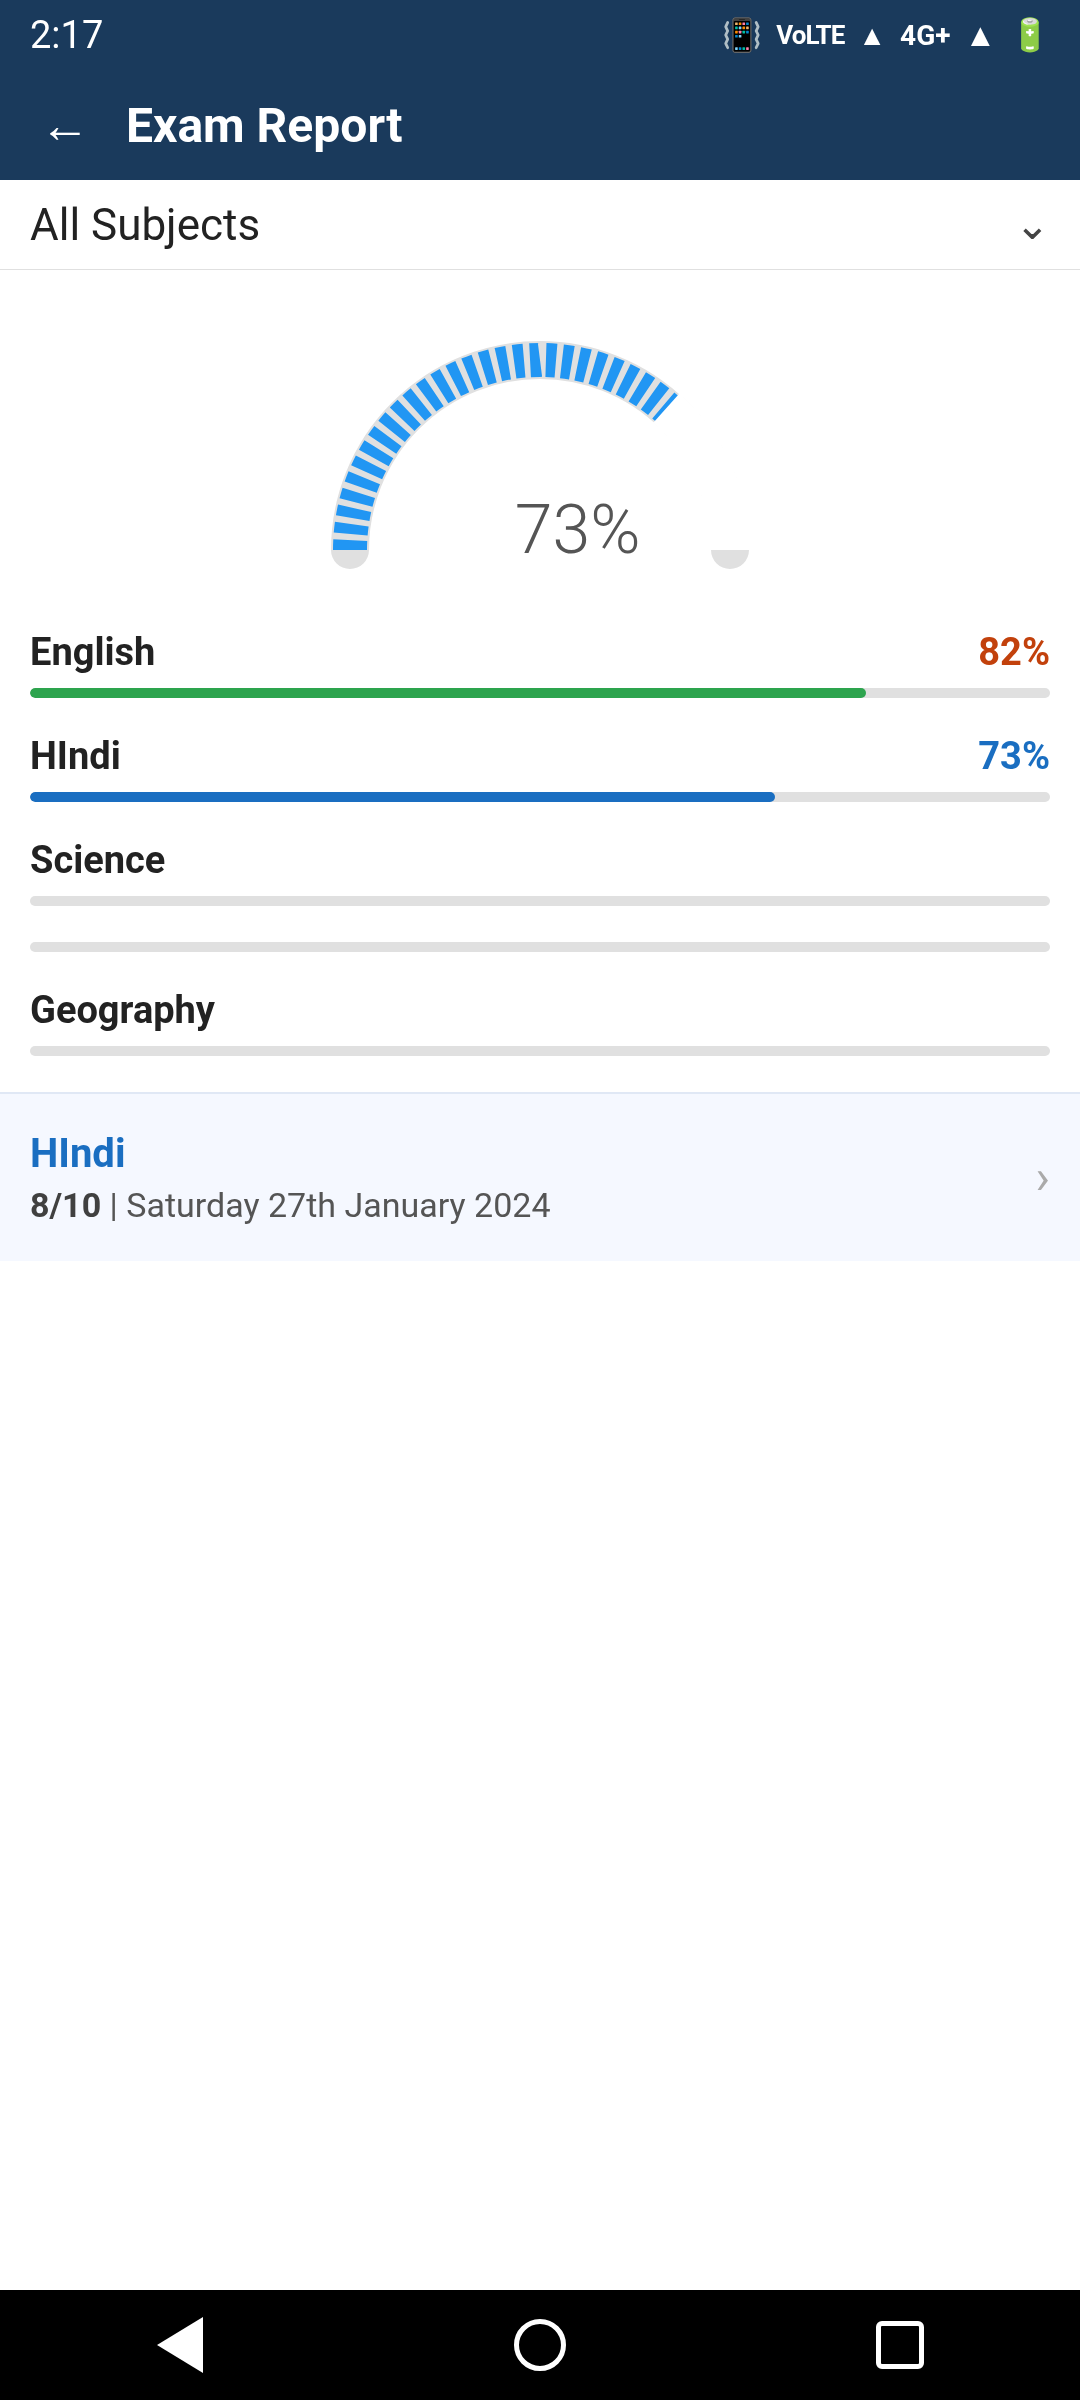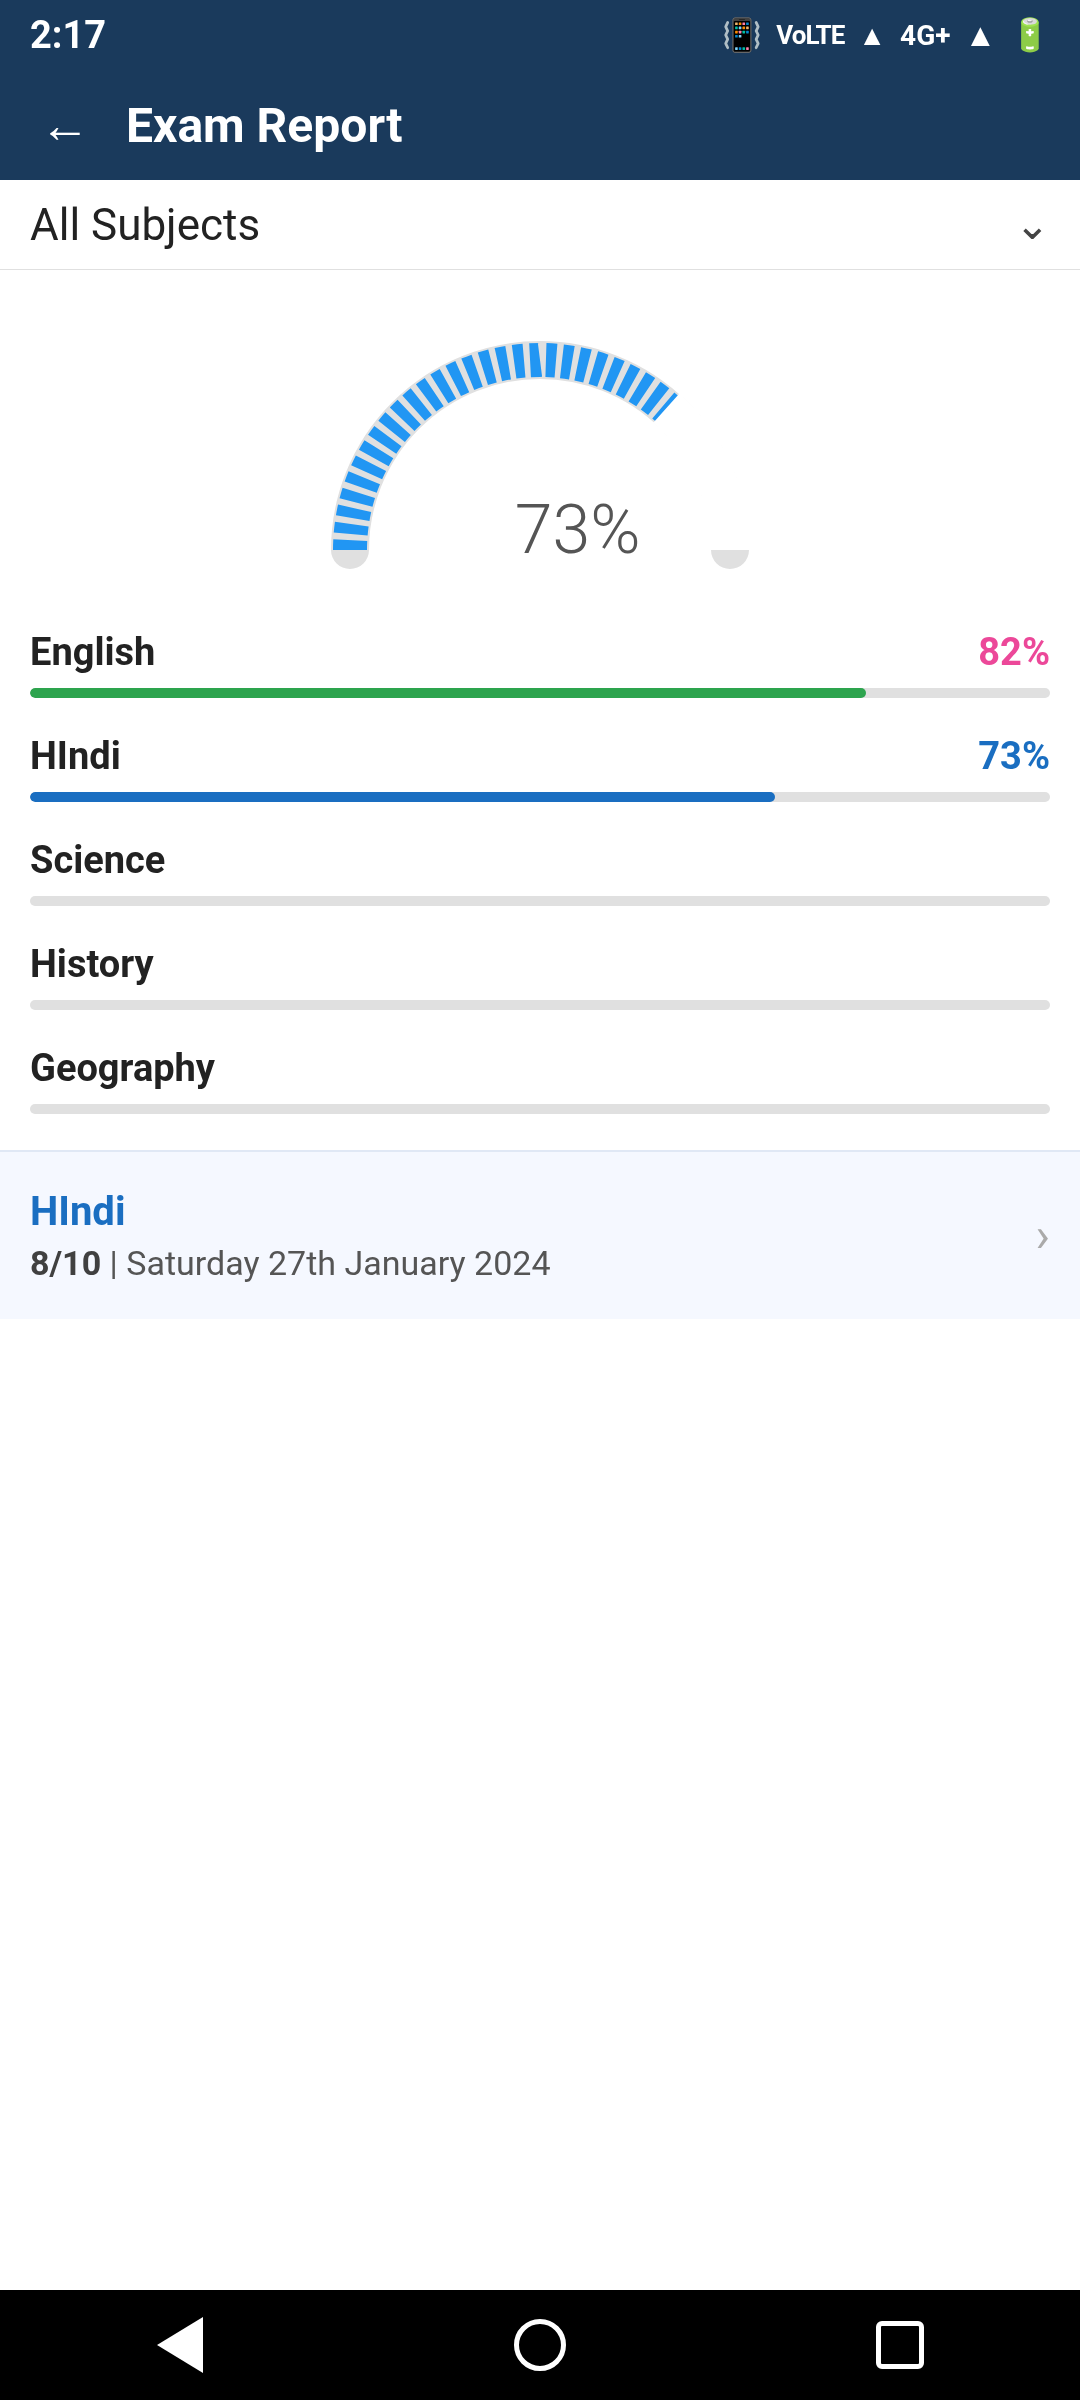--- a/index.html
+++ b/index.html
@@ -17,21 +17,21 @@
       background: #1a3a5c;
       height: 70px;
       display: flex;
       align-items: center;
       justify-content: space-between;
       padding: 0 30px;
       color: #fff;
     }
     .status-time {
       font-size: 38px;
-      font-weight: bold;
+      font-weight: normal;
     }
     .status-icons {
       display: flex;
       align-items: center;
       gap: 14px;
       font-size: 28px;
     }
 
     
     .header {
@@ -251,21 +251,21 @@
       </g>
     </svg>
     <span class="gauge-percent">73%</span>
   </div>
 </div>
 
 <div class="subjects-list" id="subjects-list">
 <div class="subject-item">
       <div class="subject-header">
         <span class="subject-name">English</span>
-        <span class="subject-percent" style="color: #ec4899;">82%</span>
+        <span class="subject-percent" style="color: #c2410c;">82%</span>
       </div>
       <div class="progress-bar-bg">
         <div class="progress-bar-fill" style="width: 82%; background: rgb(45, 164, 78);"></div>
       </div>
     </div>
     <div class="subject-item">
       <div class="subject-header">
         <span class="subject-name">HIndi</span>
         <span class="subject-percent" style="color: rgb(26, 110, 193);">73%</span>
       </div>
@@ -275,23 +275,20 @@
     </div>
     <div class="subject-item">
       <div class="subject-header">
         <span class="subject-name">Science</span>
       </div>
       <div class="progress-bar-bg">
         <div class="progress-bar-fill" style="width: 0%; background: rgb(224, 224, 224);"></div>
       </div>
     </div>
     <div class="subject-item">
-      <div class="subject-header">
-        <span class="subject-name">History</span>
-      </div>
       <div class="progress-bar-bg">
         <div class="progress-bar-fill" style="width: 0%; background: rgb(224, 224, 224);"></div>
       </div>
     </div>
     <div class="subject-item">
       <div class="subject-header">
         <span class="subject-name">Geography</span>
       </div>
       <div class="progress-bar-bg">
         <div class="progress-bar-fill" style="width: 0%; background: rgb(224, 224, 224);"></div>

